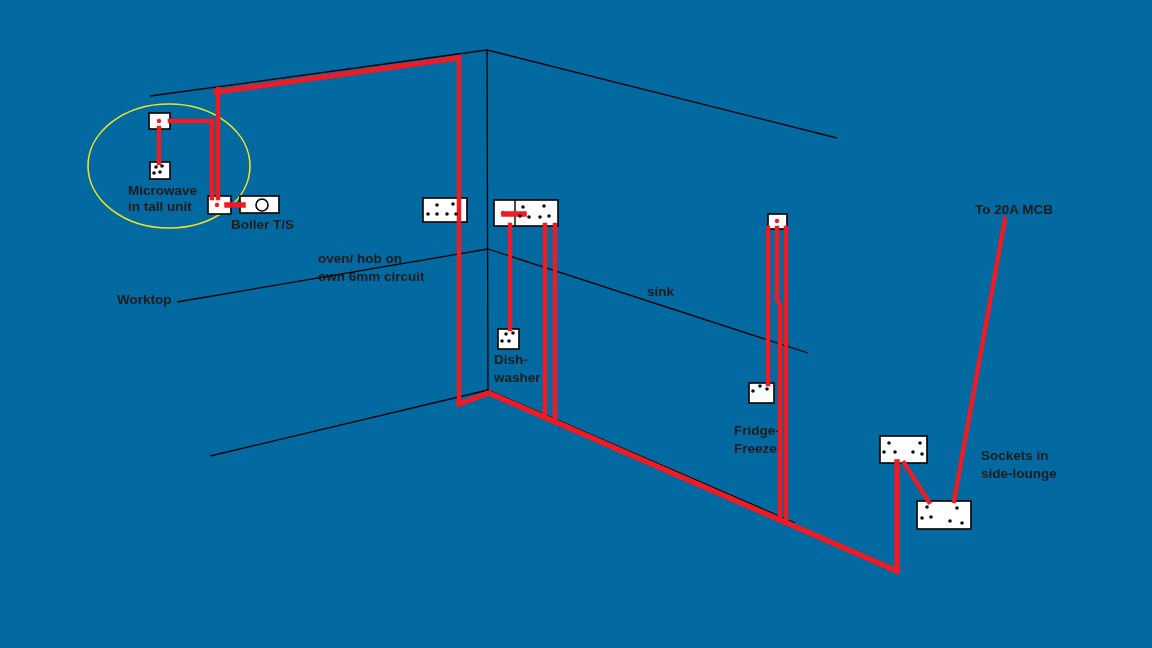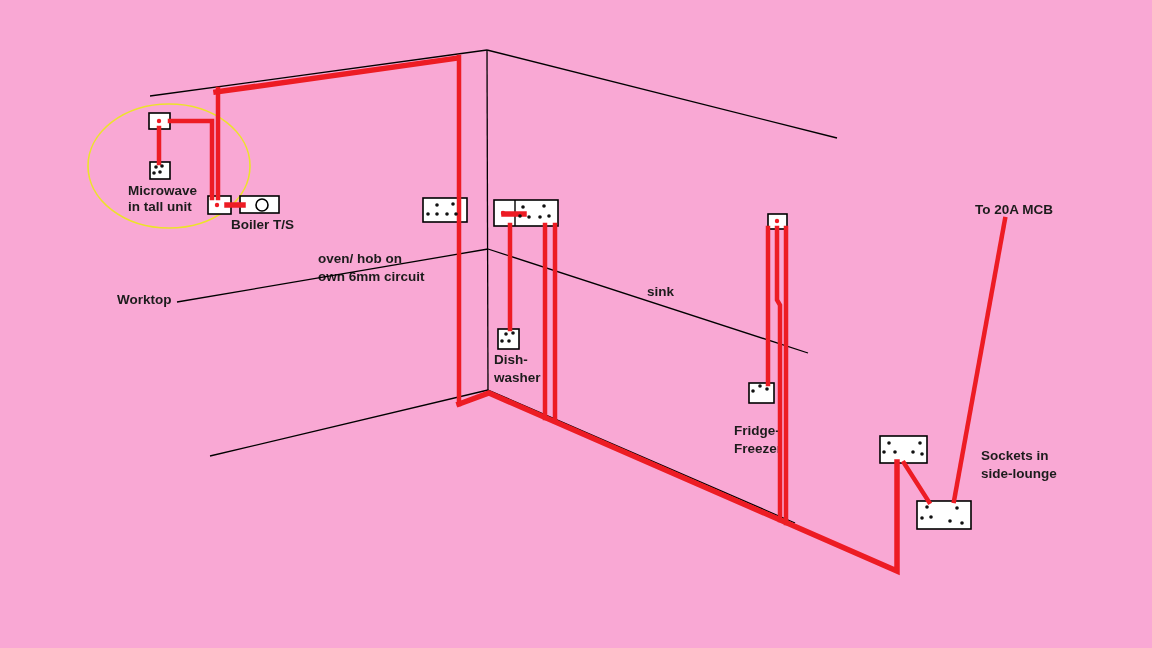--- a/index.html
+++ b/index.html
@@ -1,17 +1,17 @@
 <!DOCTYPE html>
 <html><head>
 <meta charset="utf-8">
 <style>
   html, body { margin: 0; padding: 0; background: #ffffff; }
   .canvas-wrap {
-    width: 1152px; height: 648px; position: relative; background: #f9a8d4;
+    width: 1152px; height: 648px; position: relative; background: #0369a1;
     overflow: hidden;
   }
   svg text {
     font-family: "Liberation Sans", sans-serif;
     font-weight: bold;
     font-size: 13.5px;
     fill: #1c1c1c;
   }
   .wall   { stroke: #000000; stroke-width: 1.3; fill: none; }
   .cable  { stroke: #ed1c24; stroke-width: 4.5; fill: none; stroke-linecap: square; stroke-linejoin: miter; }

